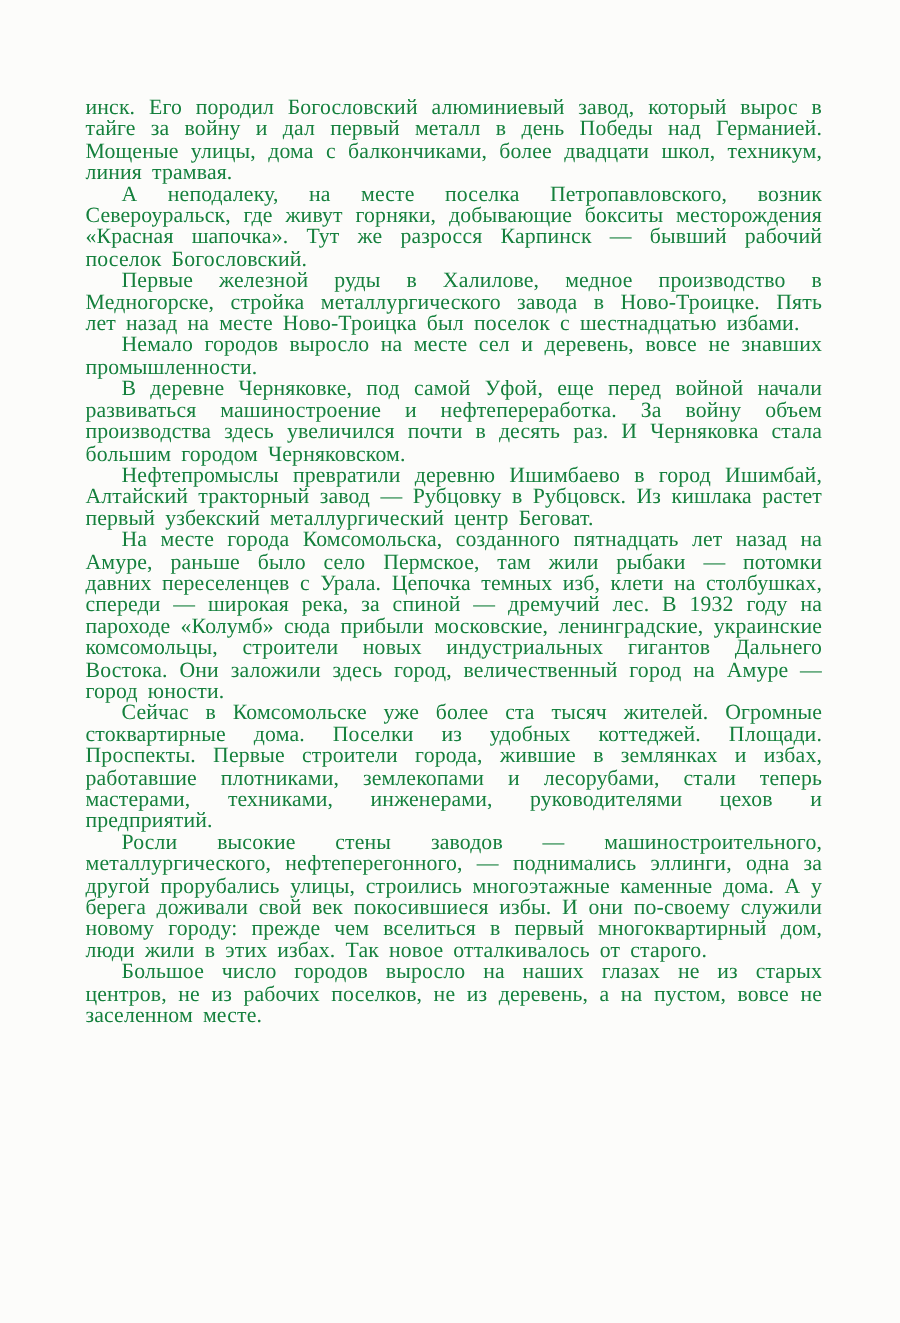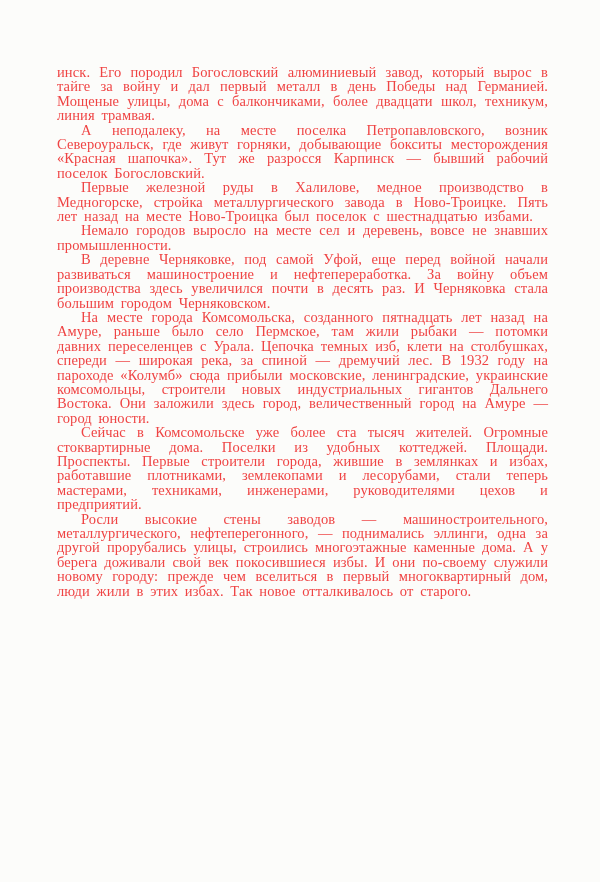--- a/index.html
+++ b/index.html
@@ -17,21 +17,21 @@
     position: relative;
     width: 600px;
     height: 882px;
     background: #fcfcfa;
   }
   .text-block {
     position: absolute;
     left: 57px;
     top: 65px;
     width: 491px;
-    color: #ef4444;
+    color: #15803d;
     font-size: 14.5px;
     line-height: 14.4px;
     text-align: justify;
     word-spacing: 3px;
     letter-spacing: 0.1px;
   }
   .text-block p {
     margin: 0;
     padding: 0;
     text-indent: 24px;
@@ -53,17 +53,19 @@
 </head>
 <body>
 
 <div class="page">
   <div class="text-block">
     <p class="continuation">инск. Его породил Богословский алюминиевый завод, который вырос в тайге за войну и дал первый металл в день Победы над Германией. Мощеные улицы, дома с балкончиками, более двадцати школ, техникум, линия трамвая.</p>
     <p>А неподалеку, на месте поселка Петропавловского, возник Североуральск, где живут горняки, добывающие бокситы месторождения «Красная шапочка». Тут же разросся Карпинск — бывший рабочий поселок Богословский.</p>
     <p>Первые железной руды в Халилове, медное производство в Медногорске, стройка металлургического завода в Ново-Троицке. Пять лет назад на месте Ново-Троицка был поселок с шестнадцатью избами.</p>
     <p>Немало городов выросло на месте сел и деревень, вовсе не знавших промышленности.</p>
     <p>В деревне Черняковке, под самой Уфой, еще перед войной начали развиваться машиностроение и нефтепереработка. За войну объем производства здесь увеличился почти в десять раз. И Черняковка стала большим городом Черняковском.</p>
+    <p>Нефтепромыслы превратили деревню Ишимбаево в город Ишимбай, Алтайский тракторный завод — Рубцовку в Рубцовск. Из кишлака растет первый узбекский металлургический центр Беговат.</p>
     <p>На месте города Комсомольска, созданного пятнадцать лет назад на Амуре, раньше было село Пермское, там жили рыбаки — потомки давних переселенцев с Урала. Цепочка темных изб, клети на столбушках, спереди — широкая река, за спиной — дремучий лес. В 1932 году на пароходе «Колумб» сюда прибыли московские, ленинградские, украинские комсомольцы, строители новых индустриальных гигантов Дальнего Востока. Они заложили здесь город, величественный город на Амуре — город юности.</p>
     <p>Сейчас в Комсомольске уже более ста тысяч жителей. Огромные стоквартирные дома. Поселки из удобных коттеджей. Площади. Проспекты. Первые строители города, жившие в землянках и избах, работавшие плотниками, землекопами и лесорубами, стали теперь мастерами, техниками, инженерами, руководителями цехов и предприятий.</p>
     <p>Росли высокие стены заводов — машиностроительного, металлургического, нефтеперегонного, — поднимались эллинги, одна за другой прорубались улицы, строились многоэтажные каменные дома. А у берега доживали свой век покосившиеся избы. И они по-своему служили новому городу: прежде чем вселиться в первый многоквартирный дом, люди жили в этих избах. Так новое отталкивалось от старого.</p>
+    <p>Большое число городов выросло на наших глазах не из старых центров, не из рабочих поселков, не из деревень, а на пустом, вовсе не заселенном месте.</p>
   </div>
 </div>
 
 </body></html>

